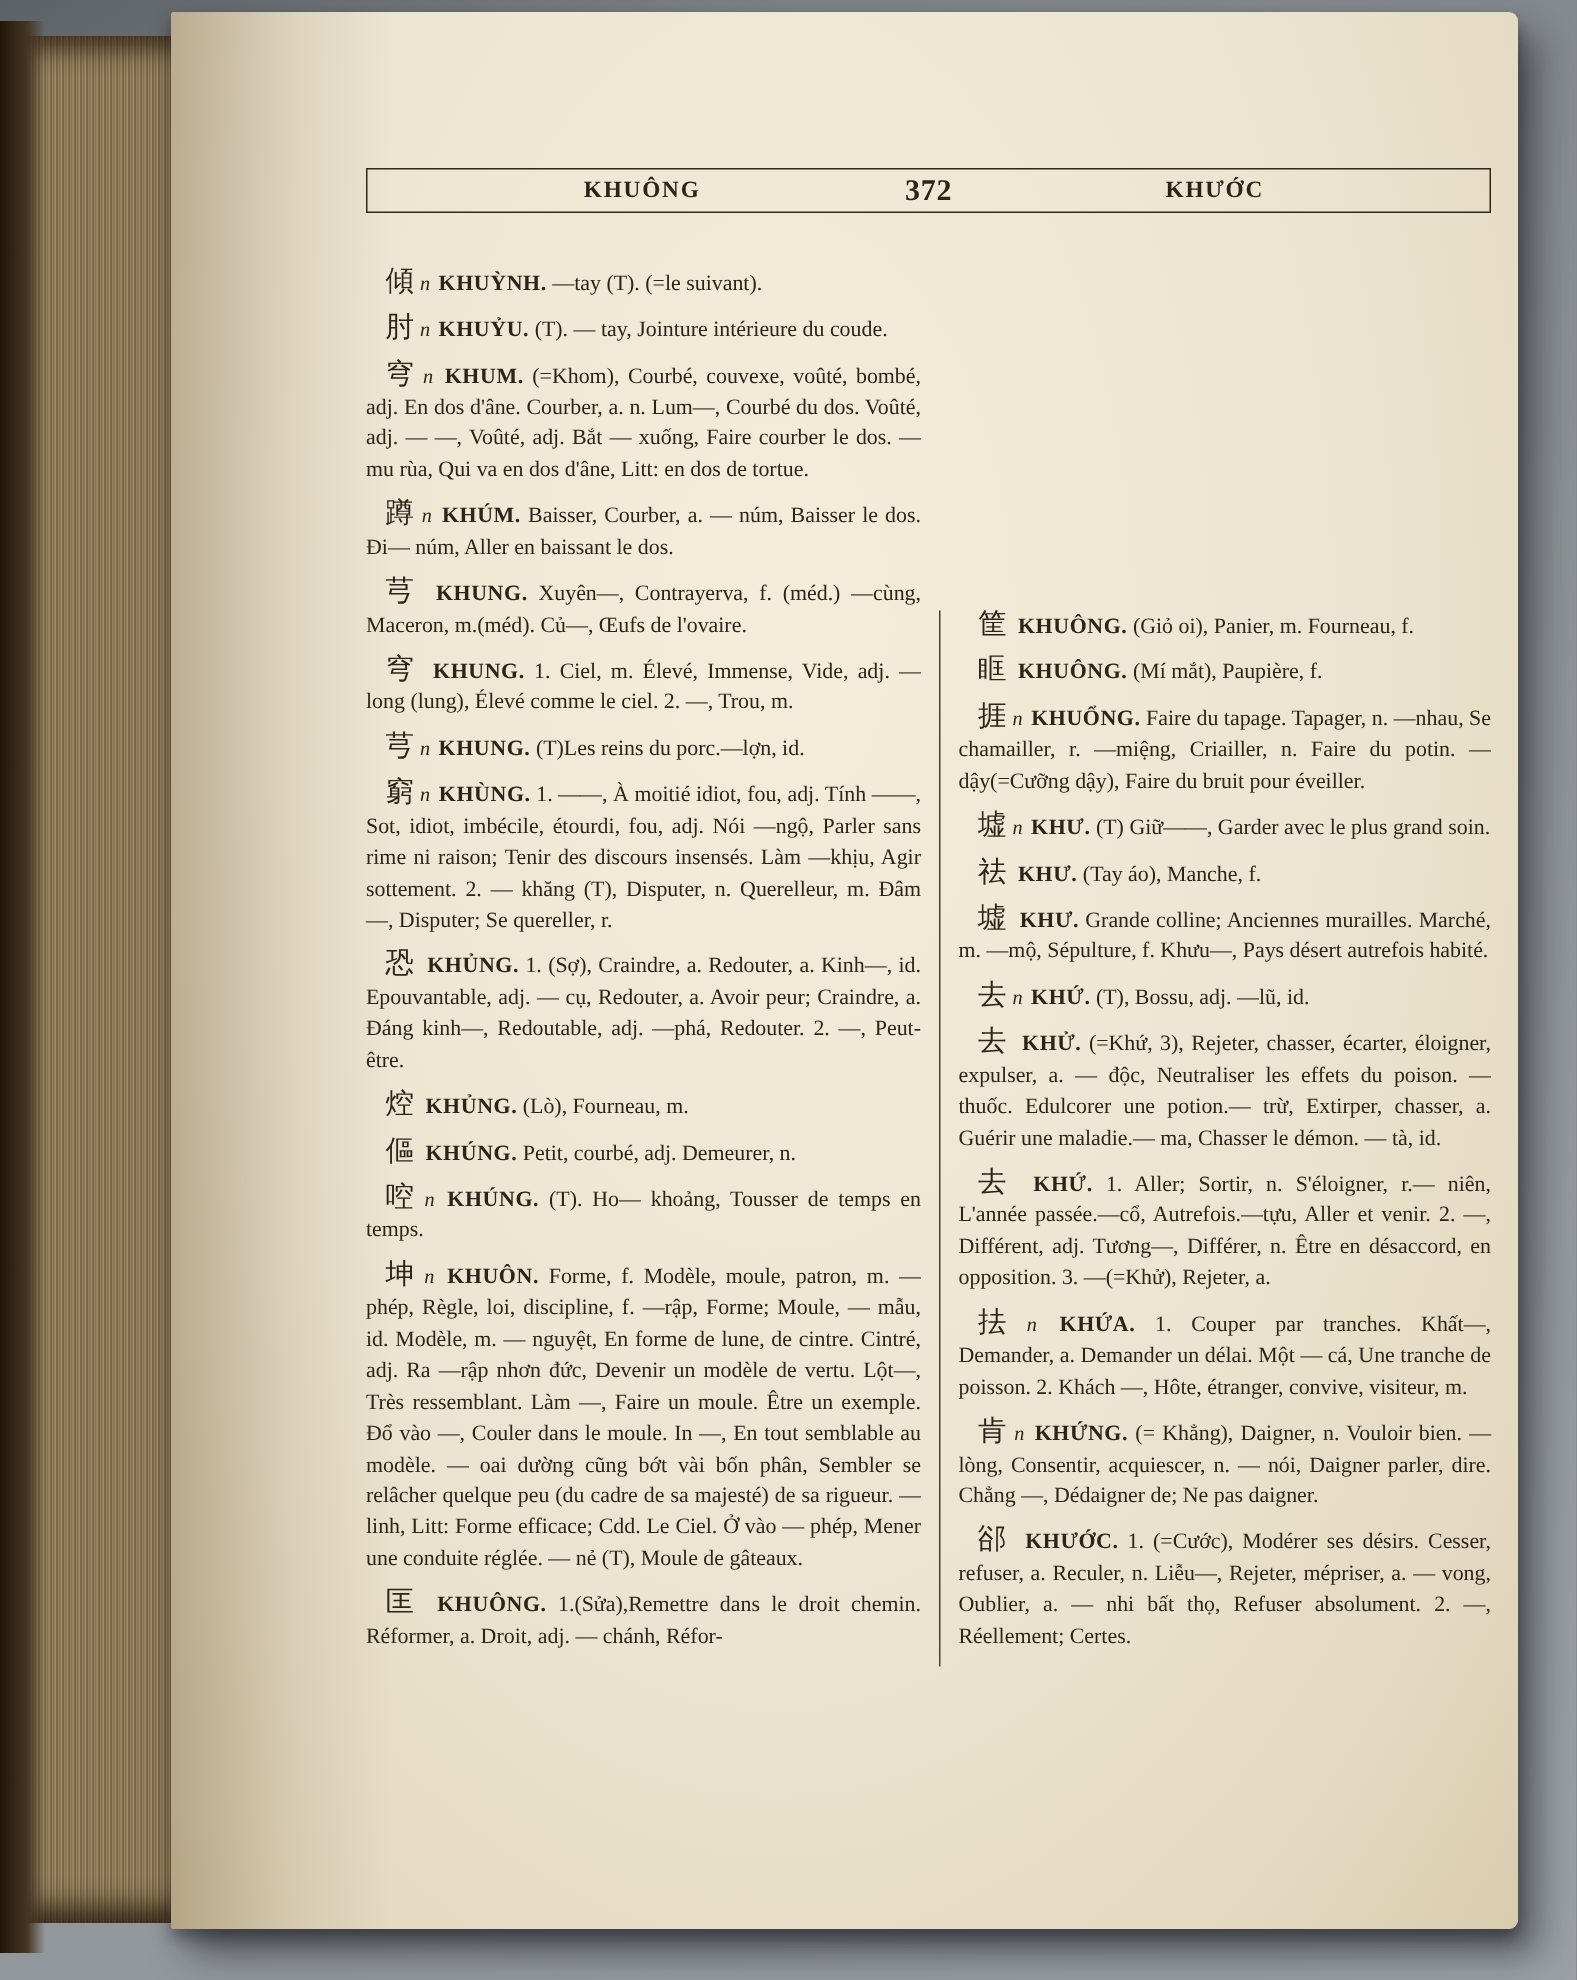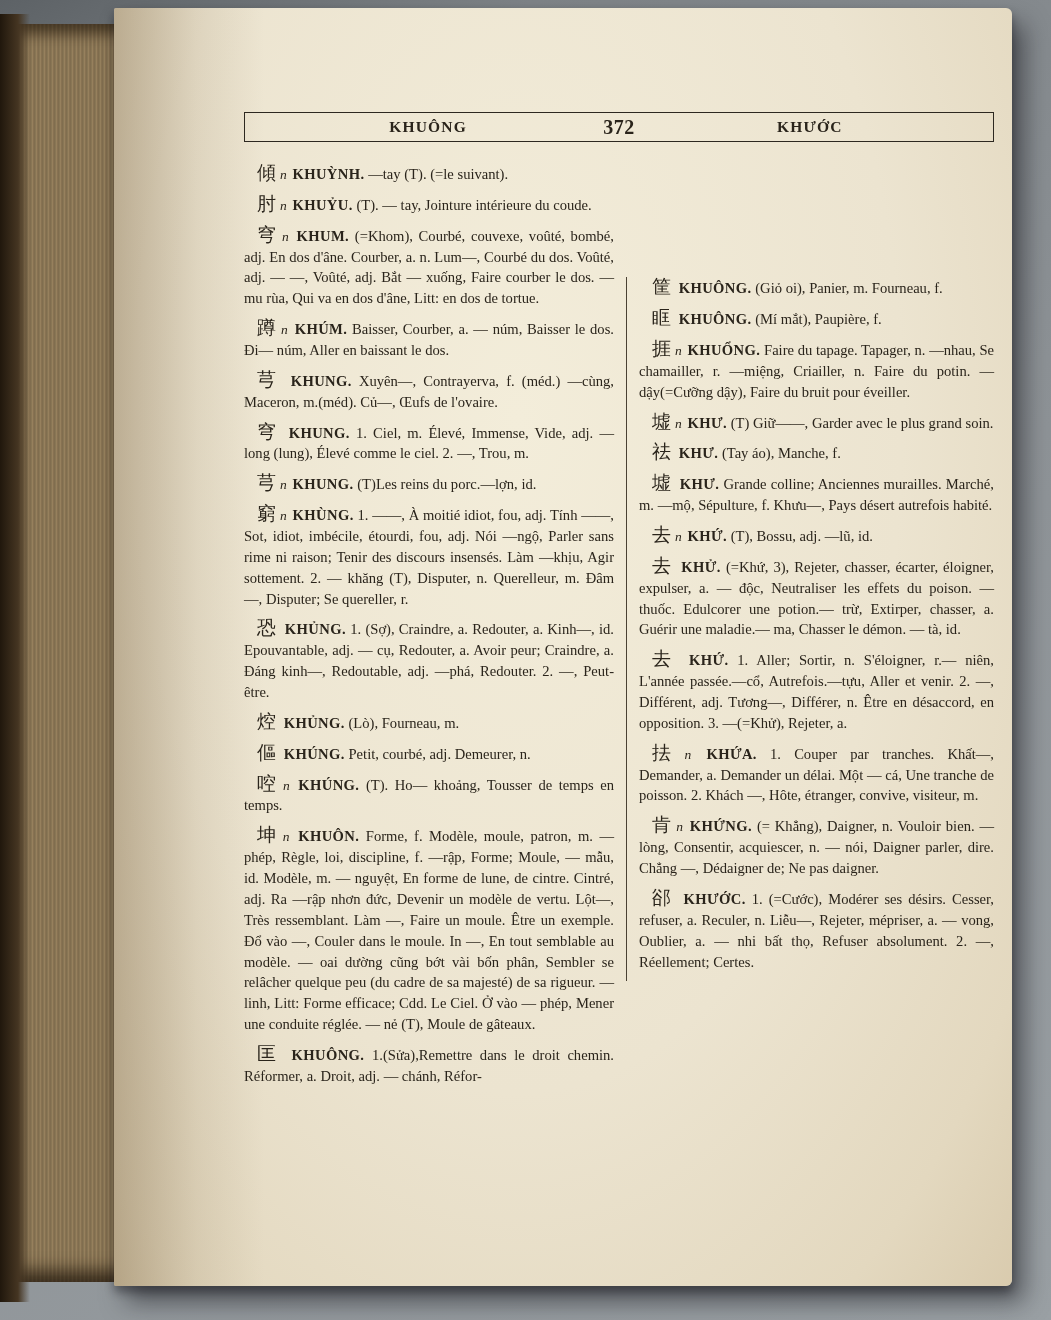--- a/index.html
+++ b/index.html
@@ -32,27 +32,27 @@
     background:linear-gradient(90deg,rgba(118,94,58,.40),rgba(118,94,58,.12) 55%,rgba(118,94,58,0));
     pointer-events:none;border-radius:2px 0 0 2px;
   }
   .content{
     position:relative;box-sizing:border-box;width:100%;height:100%;
     padding:104px 18px 0 130px;color:#2a241b;
   }
   .running-head{
     box-sizing:border-box;height:30px;border:1.6px solid #2d2820;
     display:grid;grid-template-columns:1fr auto 1fr;align-items:center;
-    font-weight:bold;font-size:15.5px;letter-spacing:1.2px;margin-bottom:21px;
+    font-weight:bold;font-size:15.5px;letter-spacing:1.2px;margin-bottom:36px;
     padding:0 8px;
   }
   .running-head .hw-left{justify-self:center;}
   .running-head .pg-num{justify-self:center;letter-spacing:.5px;font-size:20px;}
   .running-head .hw-right{justify-self:center;}
-  .cols{display:flex;align-items:center;}
+  .cols{display:flex;align-items:flex-end;}
   .col{box-sizing:border-box;font-size:14.6px;line-height:1.43;text-align:justify;}
   .col-left{width:382px;padding-right:12px;}
   .col-right{flex:1;padding-left:12px;border-left:1.5px solid #4a4133;}
   .entry{margin:0 0 9px 0;text-indent:13px;}
   .entry.cont{text-indent:0;}
   .char{font-size:19px;line-height:1;font-family:"DejaVu Serif",serif;padding-right:4px;}
   .n-marker{font-style:italic;font-size:13.5px;padding-right:2px;}
   .headword{font-weight:bold;letter-spacing:.4px;}
 </style>
 </head>

